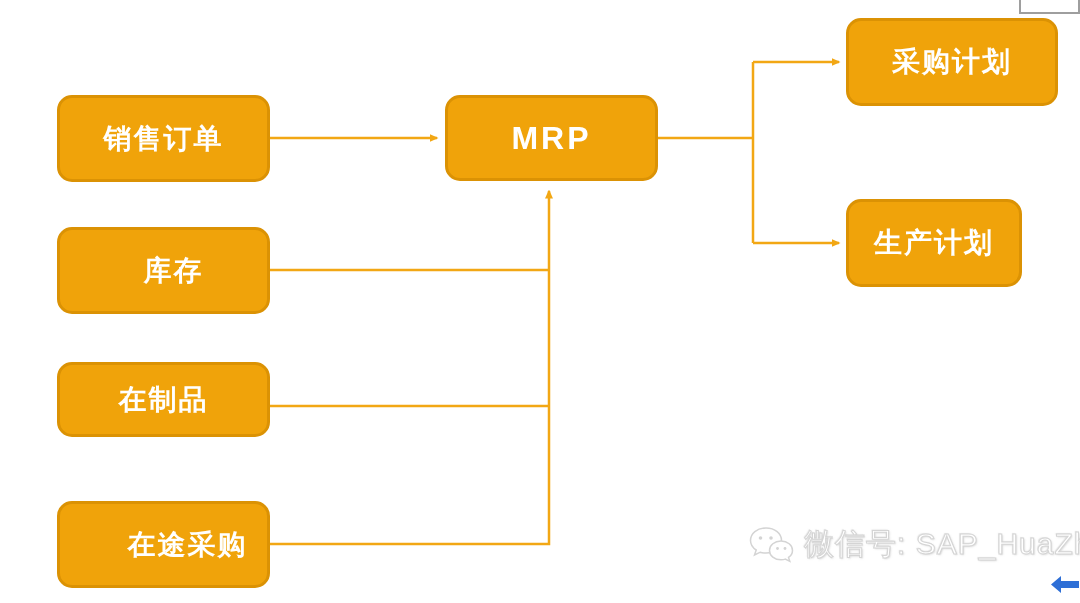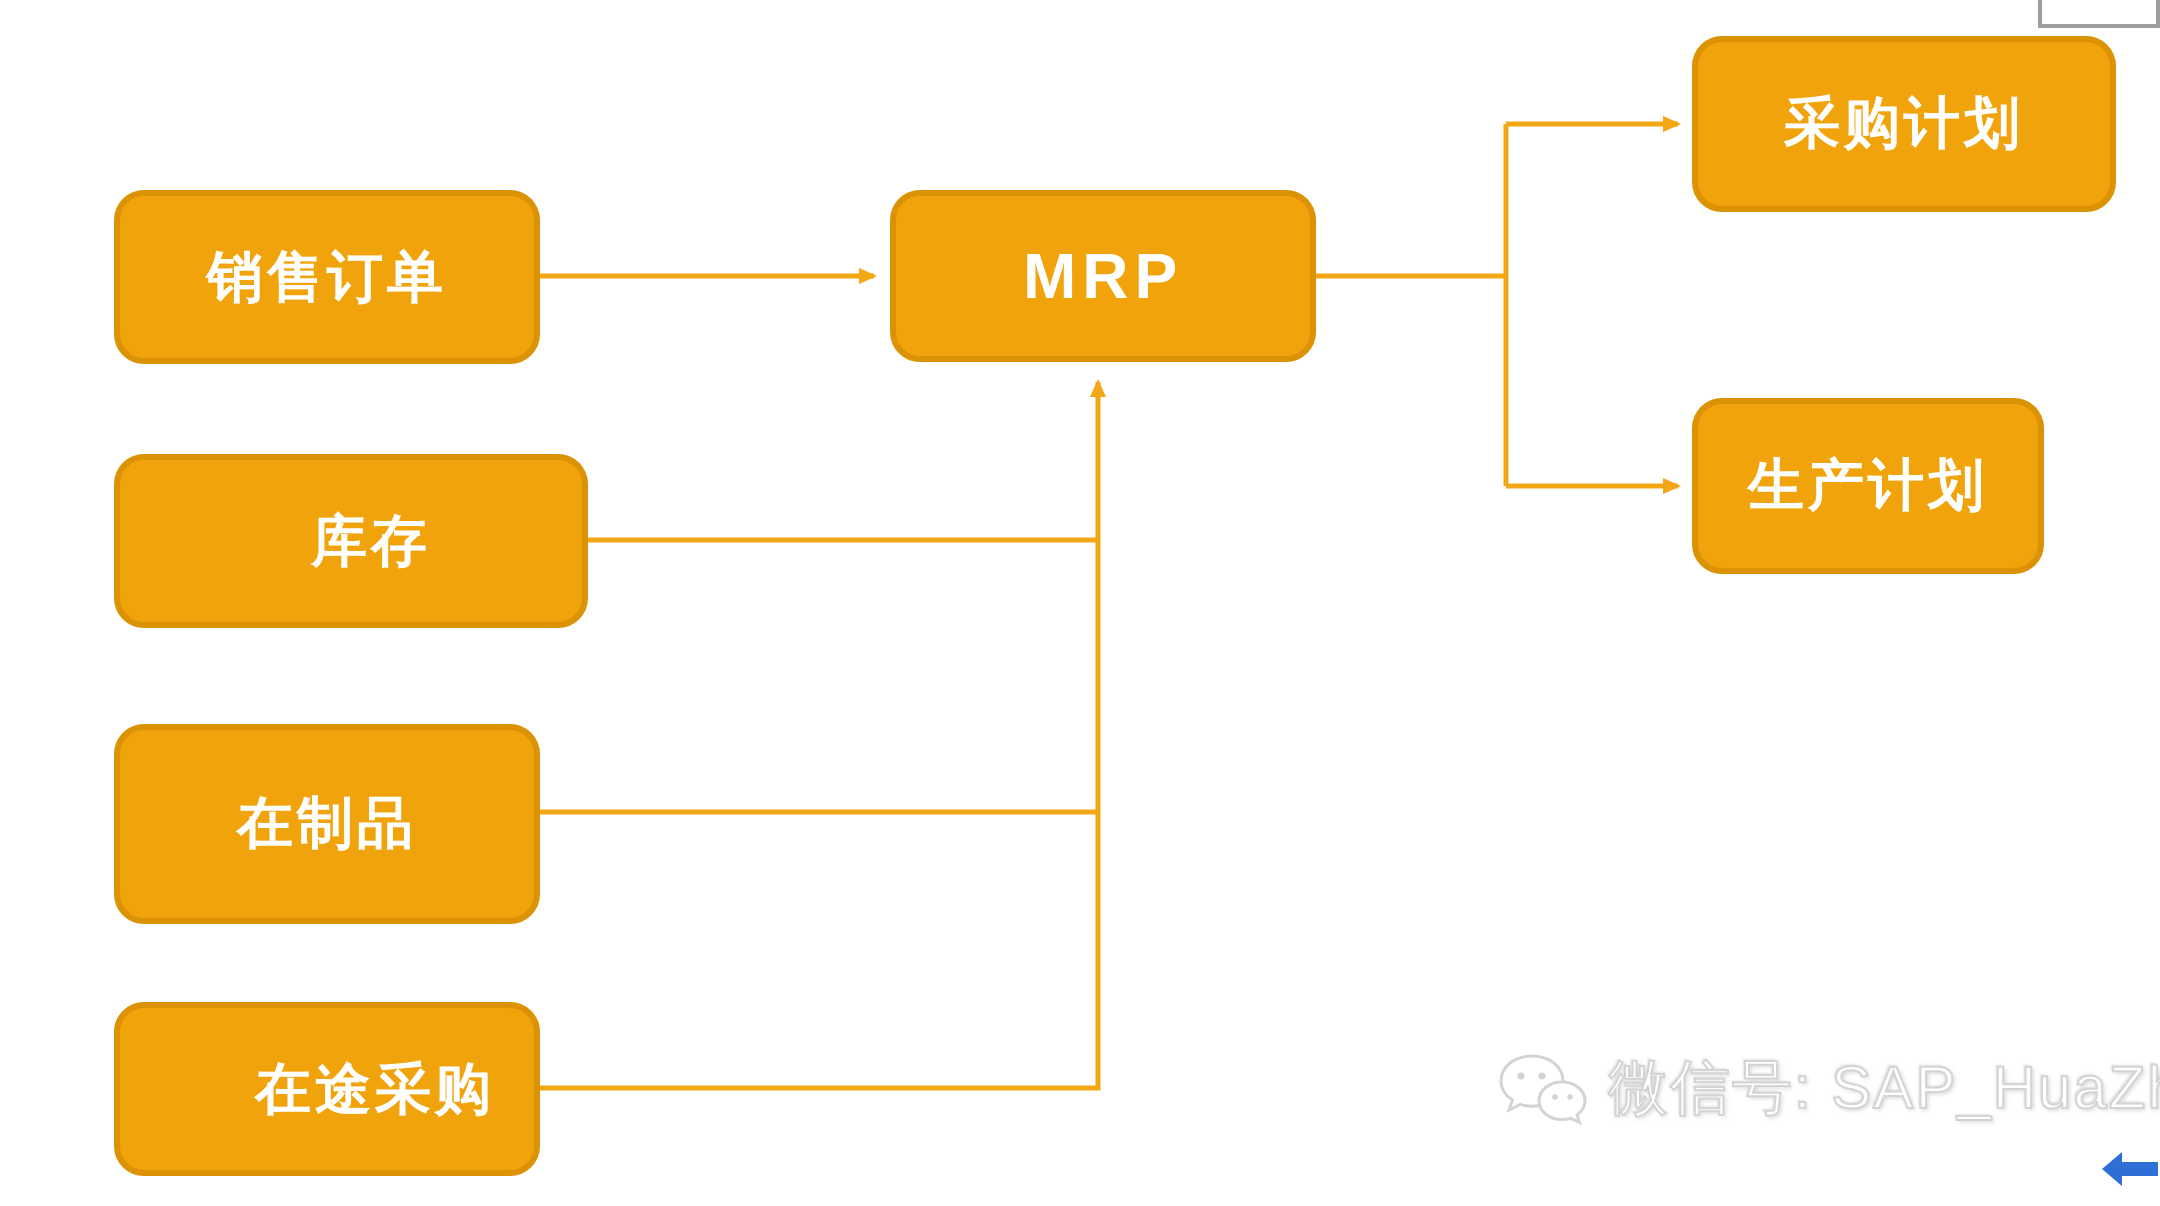--- a/index.html
+++ b/index.html
@@ -43,22 +43,22 @@
     background:var(--node-fill);
     border:3px solid var(--node-border);
     border-radius:15px;
     color:#ffffff;
     font-size:28px;
     font-weight:700;
     letter-spacing:2px;
     text-align:center;
   }
   .node-sales    {left:57px;  top:95px;  width:213px; height:87px;}
-  .node-stock    {left:57px;  top:227px; width:237px; height:87px;padding-left:20px;}
-  .node-wip      {left:57px;  top:362px; width:213px; height:100px;}
+  .node-stock    {left:57px;  top:227px; width:213px; height:87px;padding-left:20px;}
+  .node-wip      {left:57px;  top:362px; width:213px; height:75px;}
   .node-transit  {left:57px;  top:501px; width:213px; height:87px;padding-left:48px;}
   .node-mrp      {left:445px; top:95px;  width:213px; height:86px; font-size:32px; font-weight:600; letter-spacing:3px;text-align:center;}
   .node-purchase {left:846px; top:18px;  width:212px; height:88px;}
   .node-prod     {left:846px; top:199px; width:176px; height:88px;}
 
   .watermark{
     position:absolute;
     left:748px;
     top:524px;
     display:flex;

